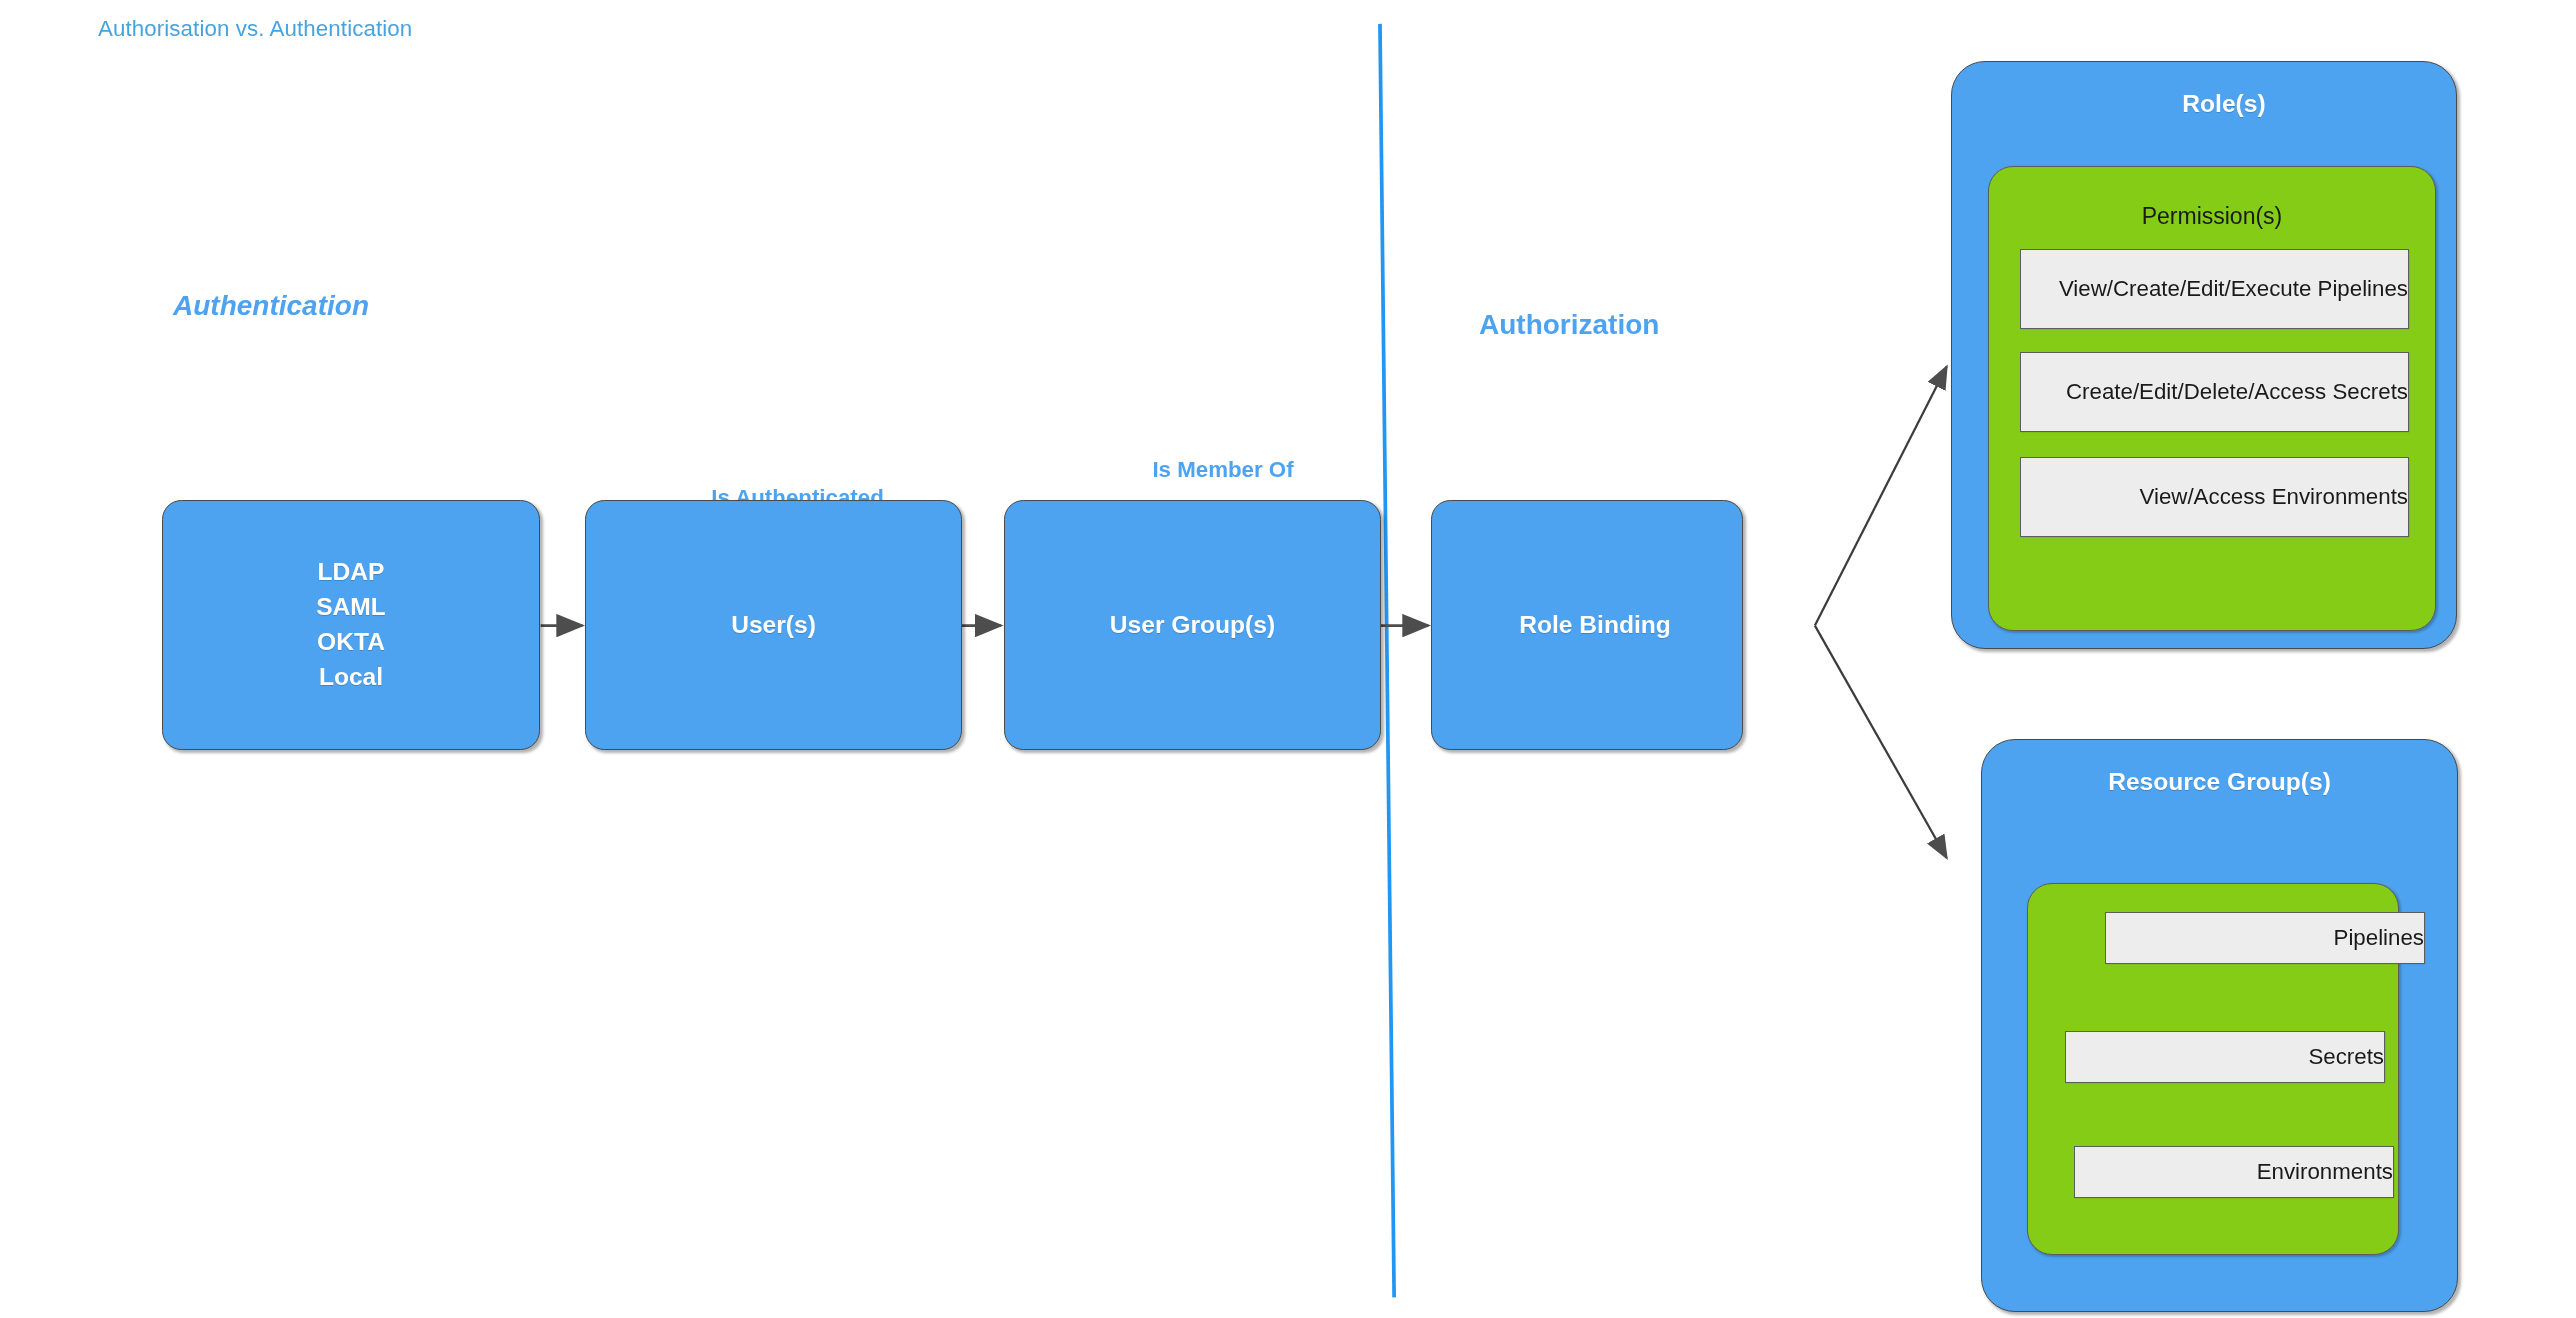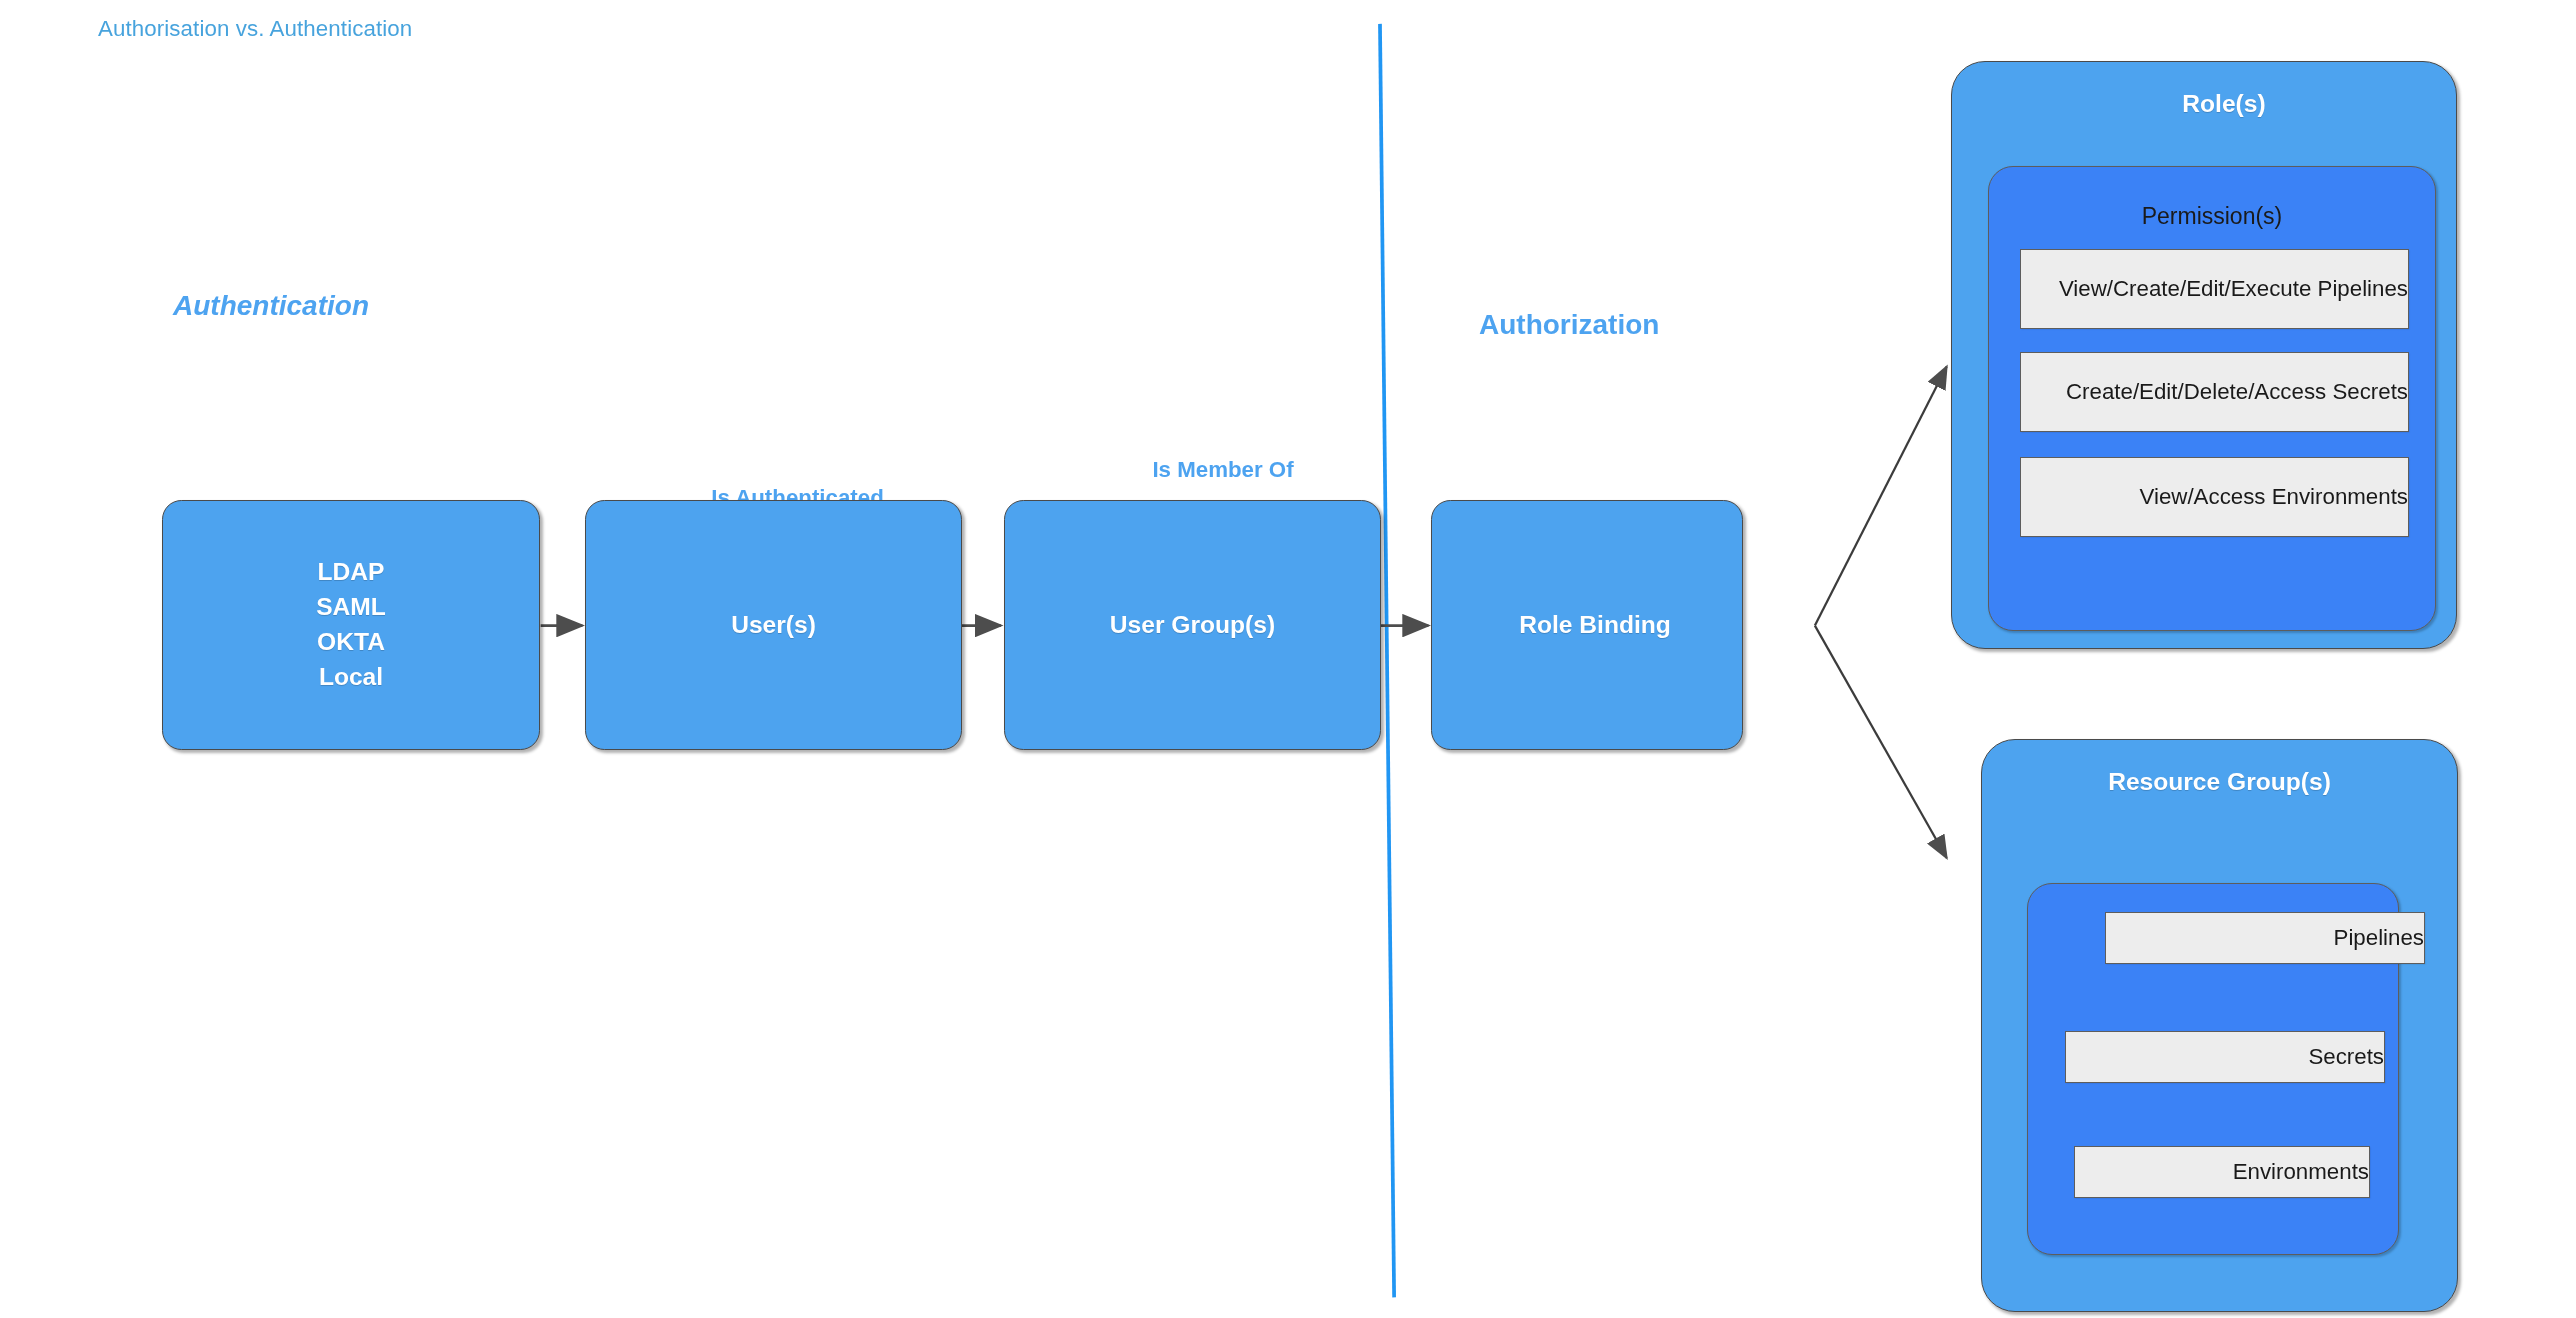--- a/index.html
+++ b/index.html
@@ -90,21 +90,21 @@
     left: 0; right: 0;
     text-align: center;
     color: #ffffff;
     font-weight: bold;
     font-size: 24.6px;
     text-shadow: 0 0.7px 0.7px rgba(0,0,0,0.18);
     white-space: nowrap;
   }
   .inner-panel {
     position: absolute;
-    background: #3b82f6;
+    background: #84cc16;
     border: 1.5px solid #5d5d5d;
     border-radius: 25px;
     box-sizing: border-box;
     box-shadow: 1.5px 1.5px 2.2px rgba(0,0,0,0.22);
   }
   .inner-title {
     position: absolute;
     left: 0; right: 0;
     text-align: center;
     color: #1a1a1a;
@@ -213,20 +213,20 @@
     <div class="inner-panel" style="left:45px; top:143px; width:372px; height:372px;">
 
       <div class="item-box" style="left:37px; top:28px; width:320px; height:52px;margin-left:40px;">
         <span>Pipelines</span>
       </div>
 
       <div class="item-box" style="left:37px; top:147px; width:320px; height:52px;">
         <span>Secrets</span>
       </div>
 
-      <div class="item-box" style="left:46px; top:262px; width:296px; height:52px;">
+      <div class="item-box" style="left:46px; top:262px; width:320px; height:52px;">
         <span>Environments</span>
       </div>
     </div>
   </div>
 
 </div>
 
 
 </body></html>

